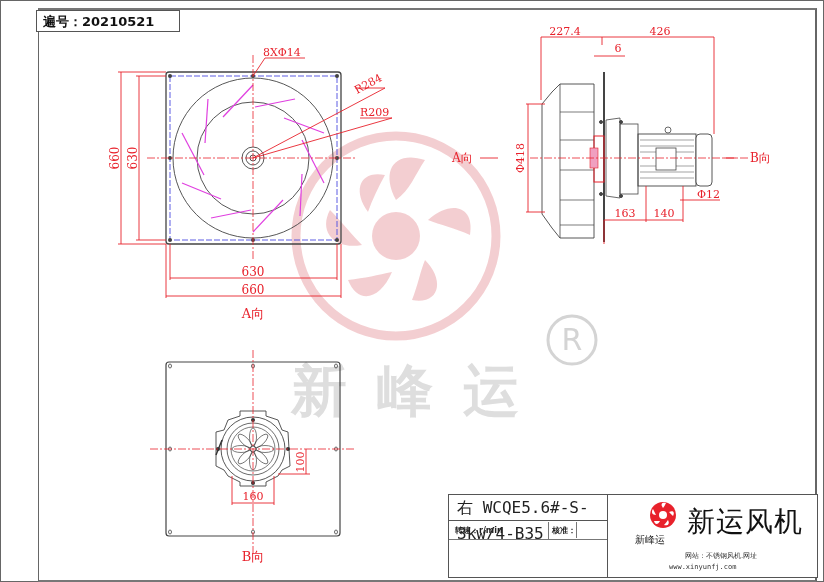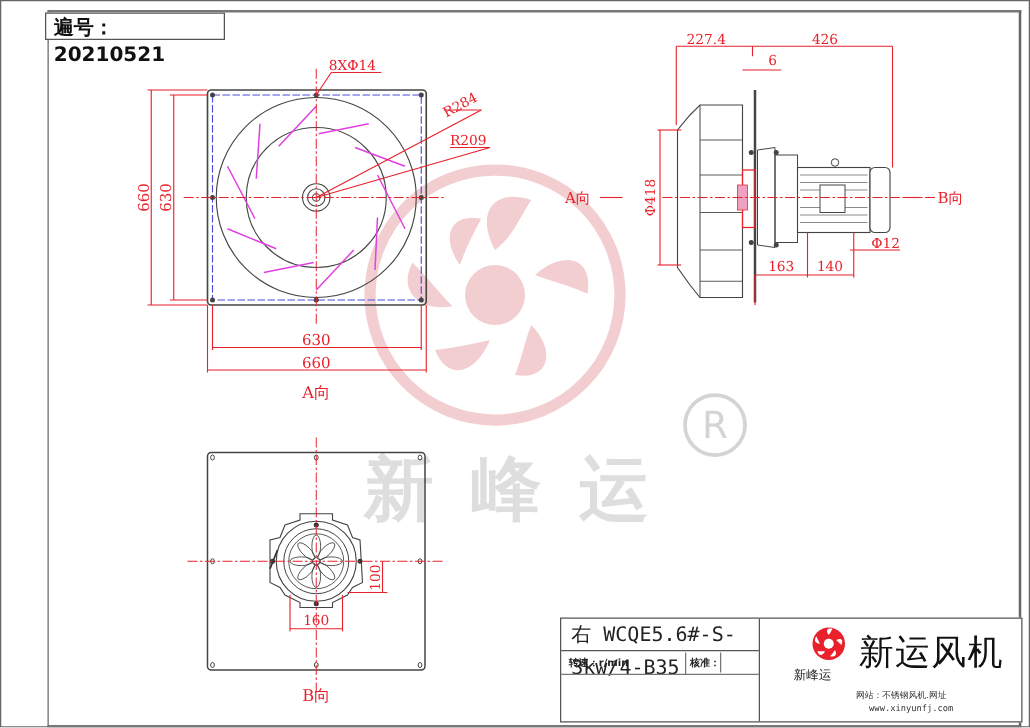--- a/index.html
+++ b/index.html
@@ -10,22 +10,22 @@
   .tb{position:absolute;left:448px;top:494px;width:368px;height:82px;border:1.5px solid #555;background:#fff;}
   .tb-left{position:absolute;left:0;top:0;width:158px;height:82px;border-right:1.5px solid #555;}
   .tb-model{position:absolute;left:0;top:0;width:158px;height:26px;border-bottom:1.5px solid #555;font-size:16px;line-height:26px;padding-left:8px;box-sizing:border-box;font-family:"DejaVu Sans Mono",monospace;color:#222;}
   .tb-row{position:absolute;left:0;width:158px;height:18px;border-bottom:1px solid #777;font-size:8px;line-height:18px;box-sizing:border-box;color:#222;font-family:"DejaVu Sans",sans-serif;font-weight:bold;}
   .tb-row .c1{position:absolute;left:0;top:0;width:100px;height:18px;padding-left:6px;box-sizing:border-box;border-right:1px solid #777;}
   .tb-row .c2{position:absolute;left:100px;top:0;width:28px;height:16px;padding-left:3px;box-sizing:border-box;border-right:1px solid #777;}
   .tb-right{position:absolute;left:160px;top:0;width:208px;height:82px;}
   .brand-name{position:absolute;left:78px;top:8px;font-size:28px;font-family:"DejaVu Sans",sans-serif;color:#111;letter-spacing:1px;}
   .brand-small{position:absolute;left:32px;top:36px;font-size:10px;color:#222;font-family:"DejaVu Sans",sans-serif;}
   .site1{position:absolute;left:52px;top:56px;font-size:7px;color:#333;font-family:"DejaVu Sans",sans-serif;width:120px;text-align:center;}
-  .site2{position:absolute;left:60px;top:68px;font-size:7px;color:#333;font-family:"DejaVu Sans Mono",monospace;width:120px;text-align:center;}
-  .serial{position:absolute;left:36px;top:10px;width:144px;height:22px;border:1.5px solid #555;font-size:16px;line-height:22px;padding-left:6px;box-sizing:border-box;font-family:"DejaVu Sans",sans-serif;font-weight:bold;color:#111;background:#fff;}
+  .site2{position:absolute;left:60px;top:68px;font-size:7px;color:#333;font-family:"DejaVu Sans Mono",monospace;width:120px;}
+  .serial{position:absolute;left:36px;top:10px;width:144px;height:22px;border:1.5px solid #555;font-size:13px;line-height:22px;padding-left:6px;box-sizing:border-box;font-family:"DejaVu Sans",sans-serif;font-weight:bold;color:#111;background:#fff;}
 </style>
 </head>
 <body>
 
 <div class="abs" style="left:0;top:0;width:822px;height:580px;border:1px solid #666;"></div>
 <div class="abs" style="left:38px;top:8px;width:776px;height:570px;border-top:2px solid #777;border-left:1.5px solid #666;border-right:2px solid #666;border-bottom:2px solid #777;"></div>
 
 <div class="serial">遍号：20210521</div>
 
 <svg width="824" height="582" viewBox="0 0 824 582">

